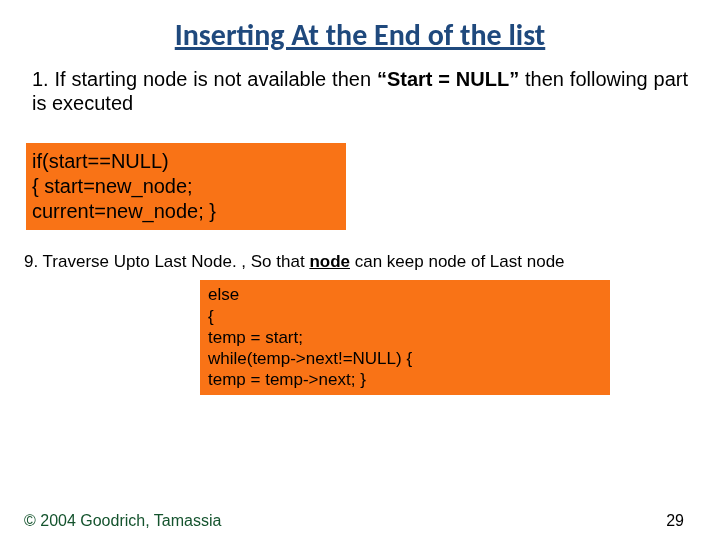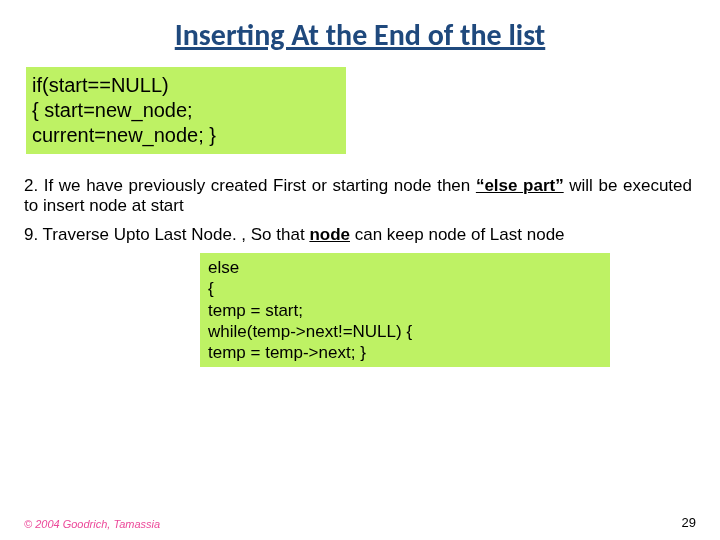--- a/index.html
+++ b/index.html
@@ -17,21 +17,21 @@
   .p1 {
     font-size: 20px;
     color: #000;
     text-align: justify;
     line-height: 1.2;
     padding: 0 8px 0 8px;
     margin-bottom: 28px;
   }
   .p1 .bold { font-weight: 700; }
   .codebox {
-    background: #bef264;
+    background: #f97316;
     font-size: 20px;
     color: #000;
     padding: 6px 8px 6px 6px;
     line-height: 1.25;
     white-space: pre-line;
   }
   .codebox1 { width: 320px; margin: 0 0 22px 2px; }
   .p2 {
     font-size: 17px;
     color: #000;
@@ -39,47 +39,46 @@
     line-height: 1.2;
     padding: 0 4px 0 0;
     margin-bottom: 8px;
   }
   .p2 .ub { font-weight: 700; text-decoration: underline; }
   .codebox2 { width: 410px; margin: 4px 0 0 176px; font-size: 17px; padding: 4px 8px 4px 8px; }
   .footer-left {
     position: absolute;
     left: 24px;
     bottom: 10px;
-    font-size: 11px;
-    color: #ec4899;
-    font-style: italic;
+    font-size: 16px;
+    color: #14532d;
   }
   .footer-right {
     position: absolute;
-    right: 24px;
+    right: 36px;
     bottom: 10px;
-    font-size: 13px;
+    font-size: 16px;
     color: #000;
   }
 </style>
 </head>
 <body>
 
 <div class="slide">
 
   <h1 class="title">Inserting At the End of the list</h1>
 
+  <p class="p1">
+    <span>1. If starting node is not available then </span><span class="bold">“Start = NULL”</span><span> then following part is executed</span>
+  </p>
 
   <div class="codebox codebox1">if(start==NULL)
 { start=new_node;
 current=new_node; }</div>
 
-  <p class="p2">
-    <span>2. If we have previously created First or starting node then </span><span class="ub">“else part”</span><span> will be executed to insert node at start</span>
-  </p>
   <p class="p2">
     <span>9. Traverse Upto Last Node. , So that </span><span class="ub">node</span><span> can keep node of Last node</span>
   </p>
 
   <div class="codebox codebox2">else
 {
 temp = start;
 while(temp-&gt;next!=NULL) {
  temp = temp-&gt;next; }</div>
 

